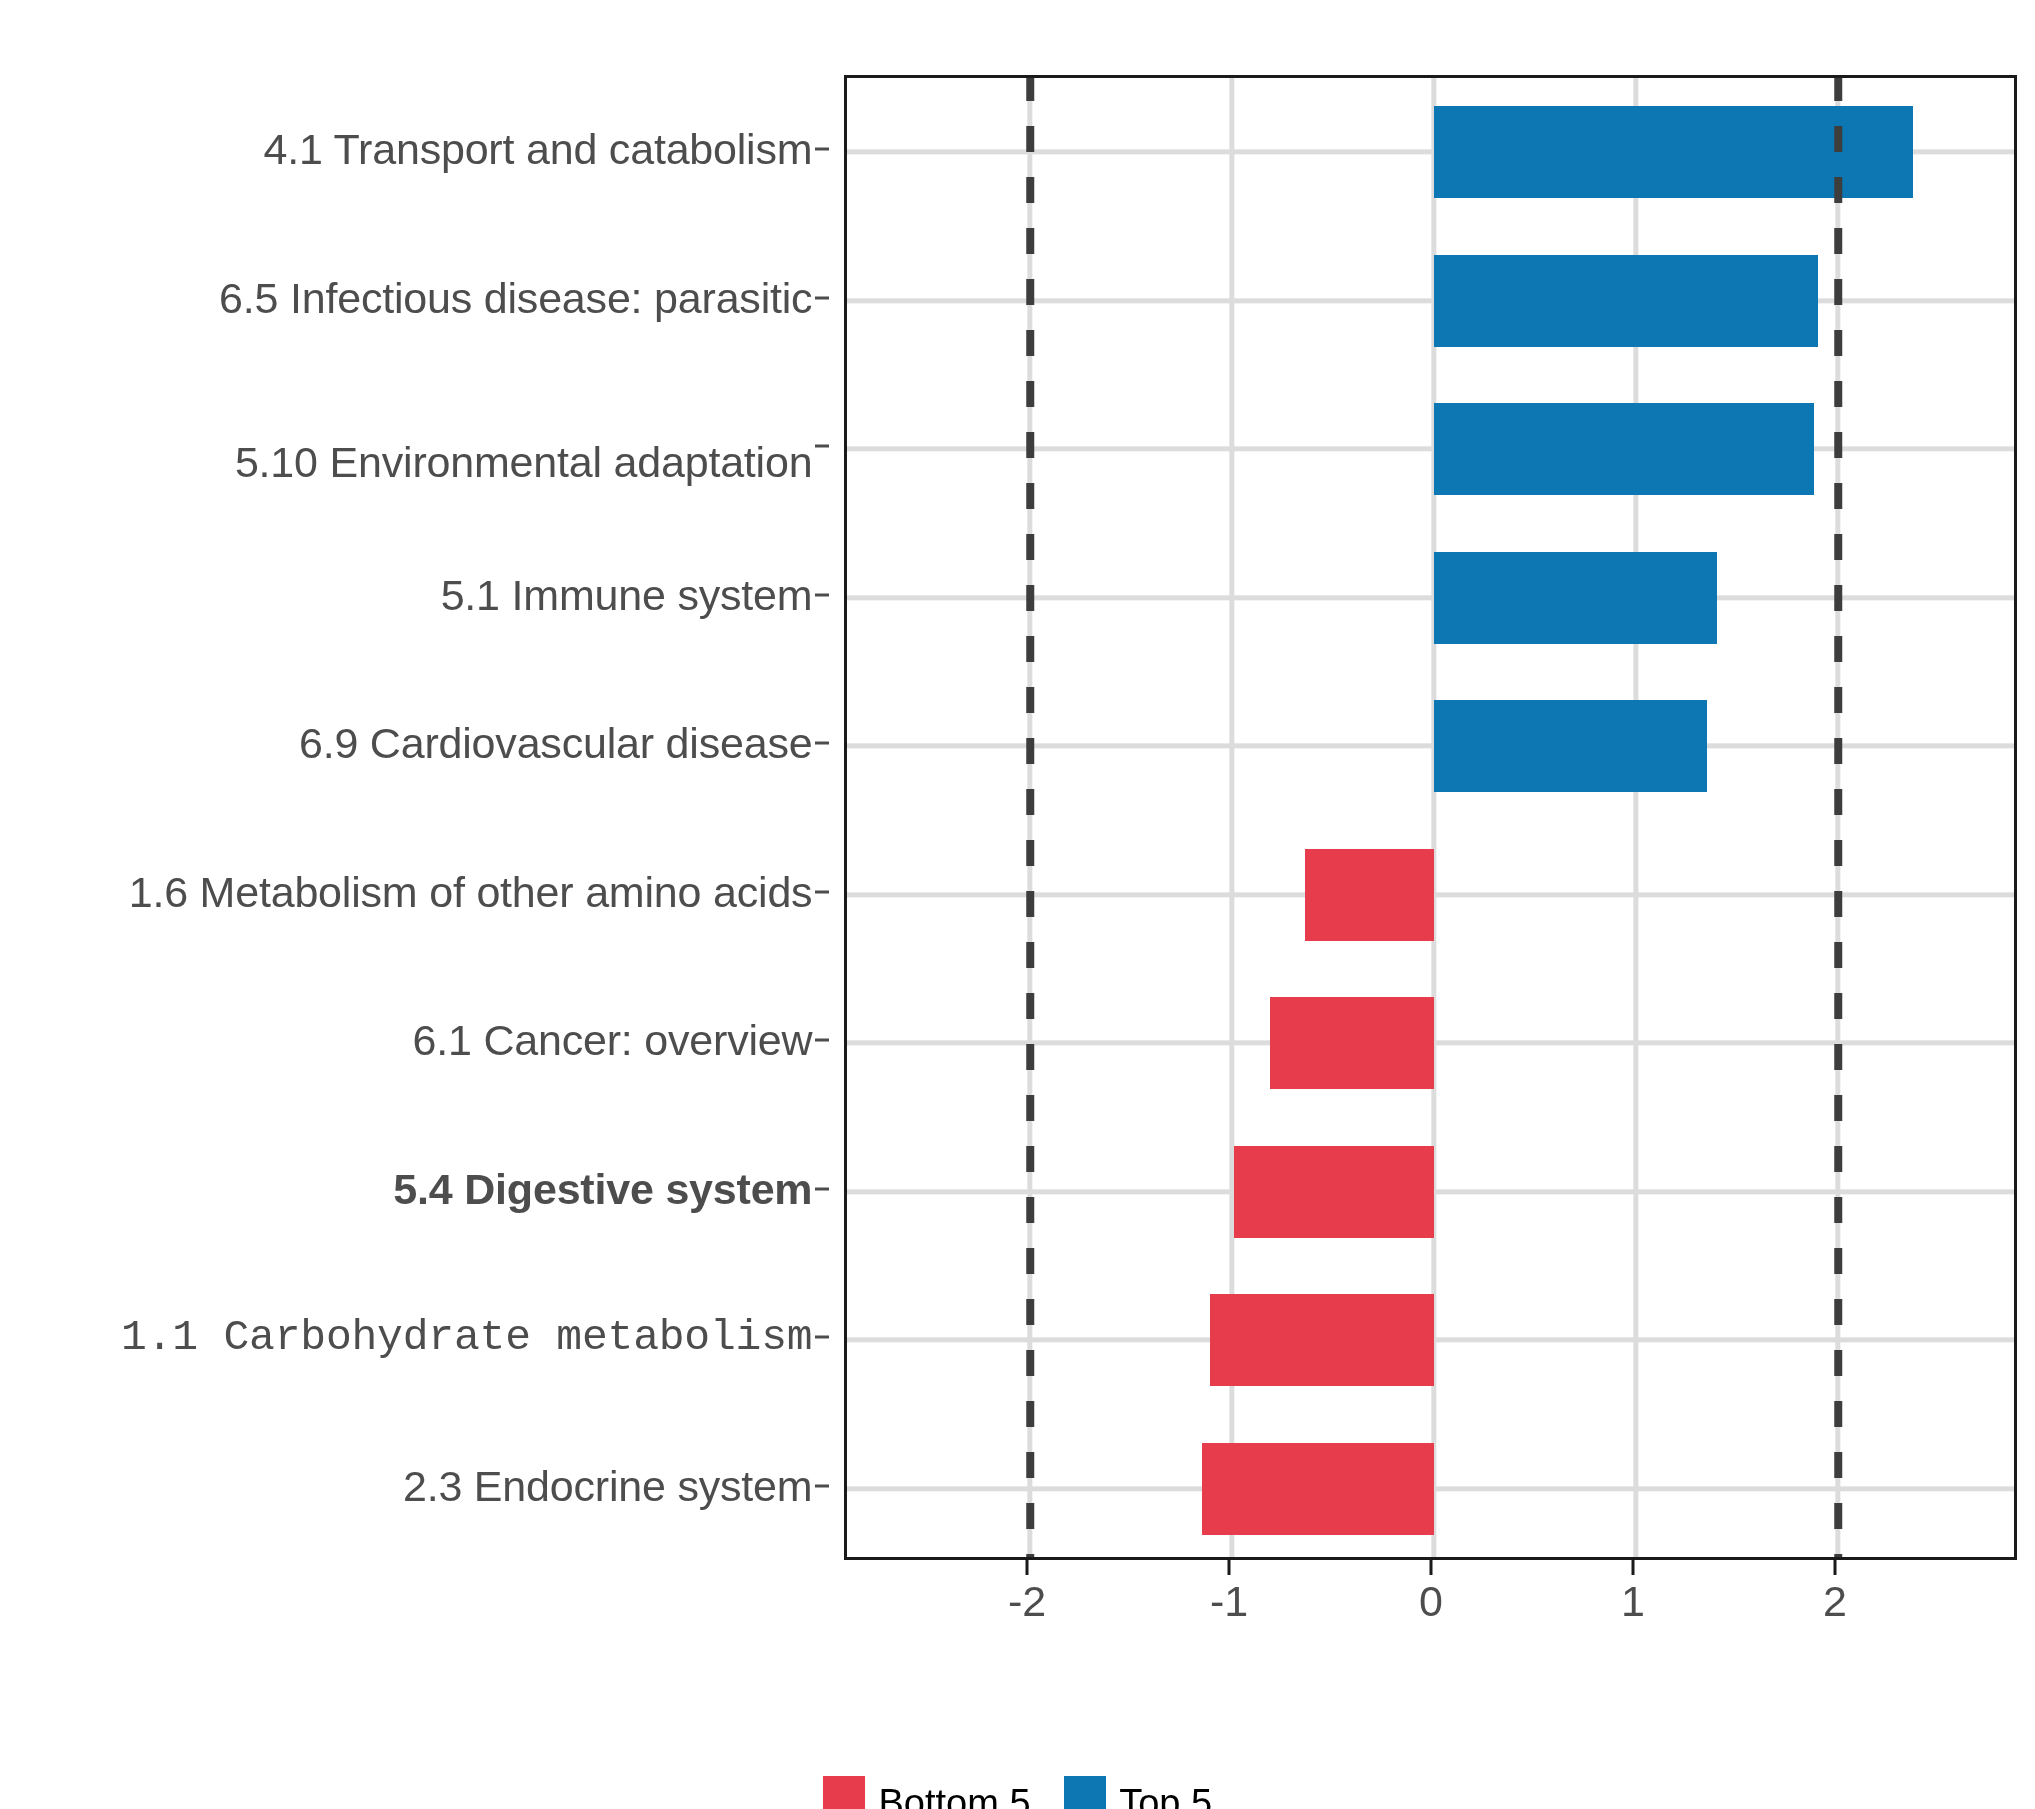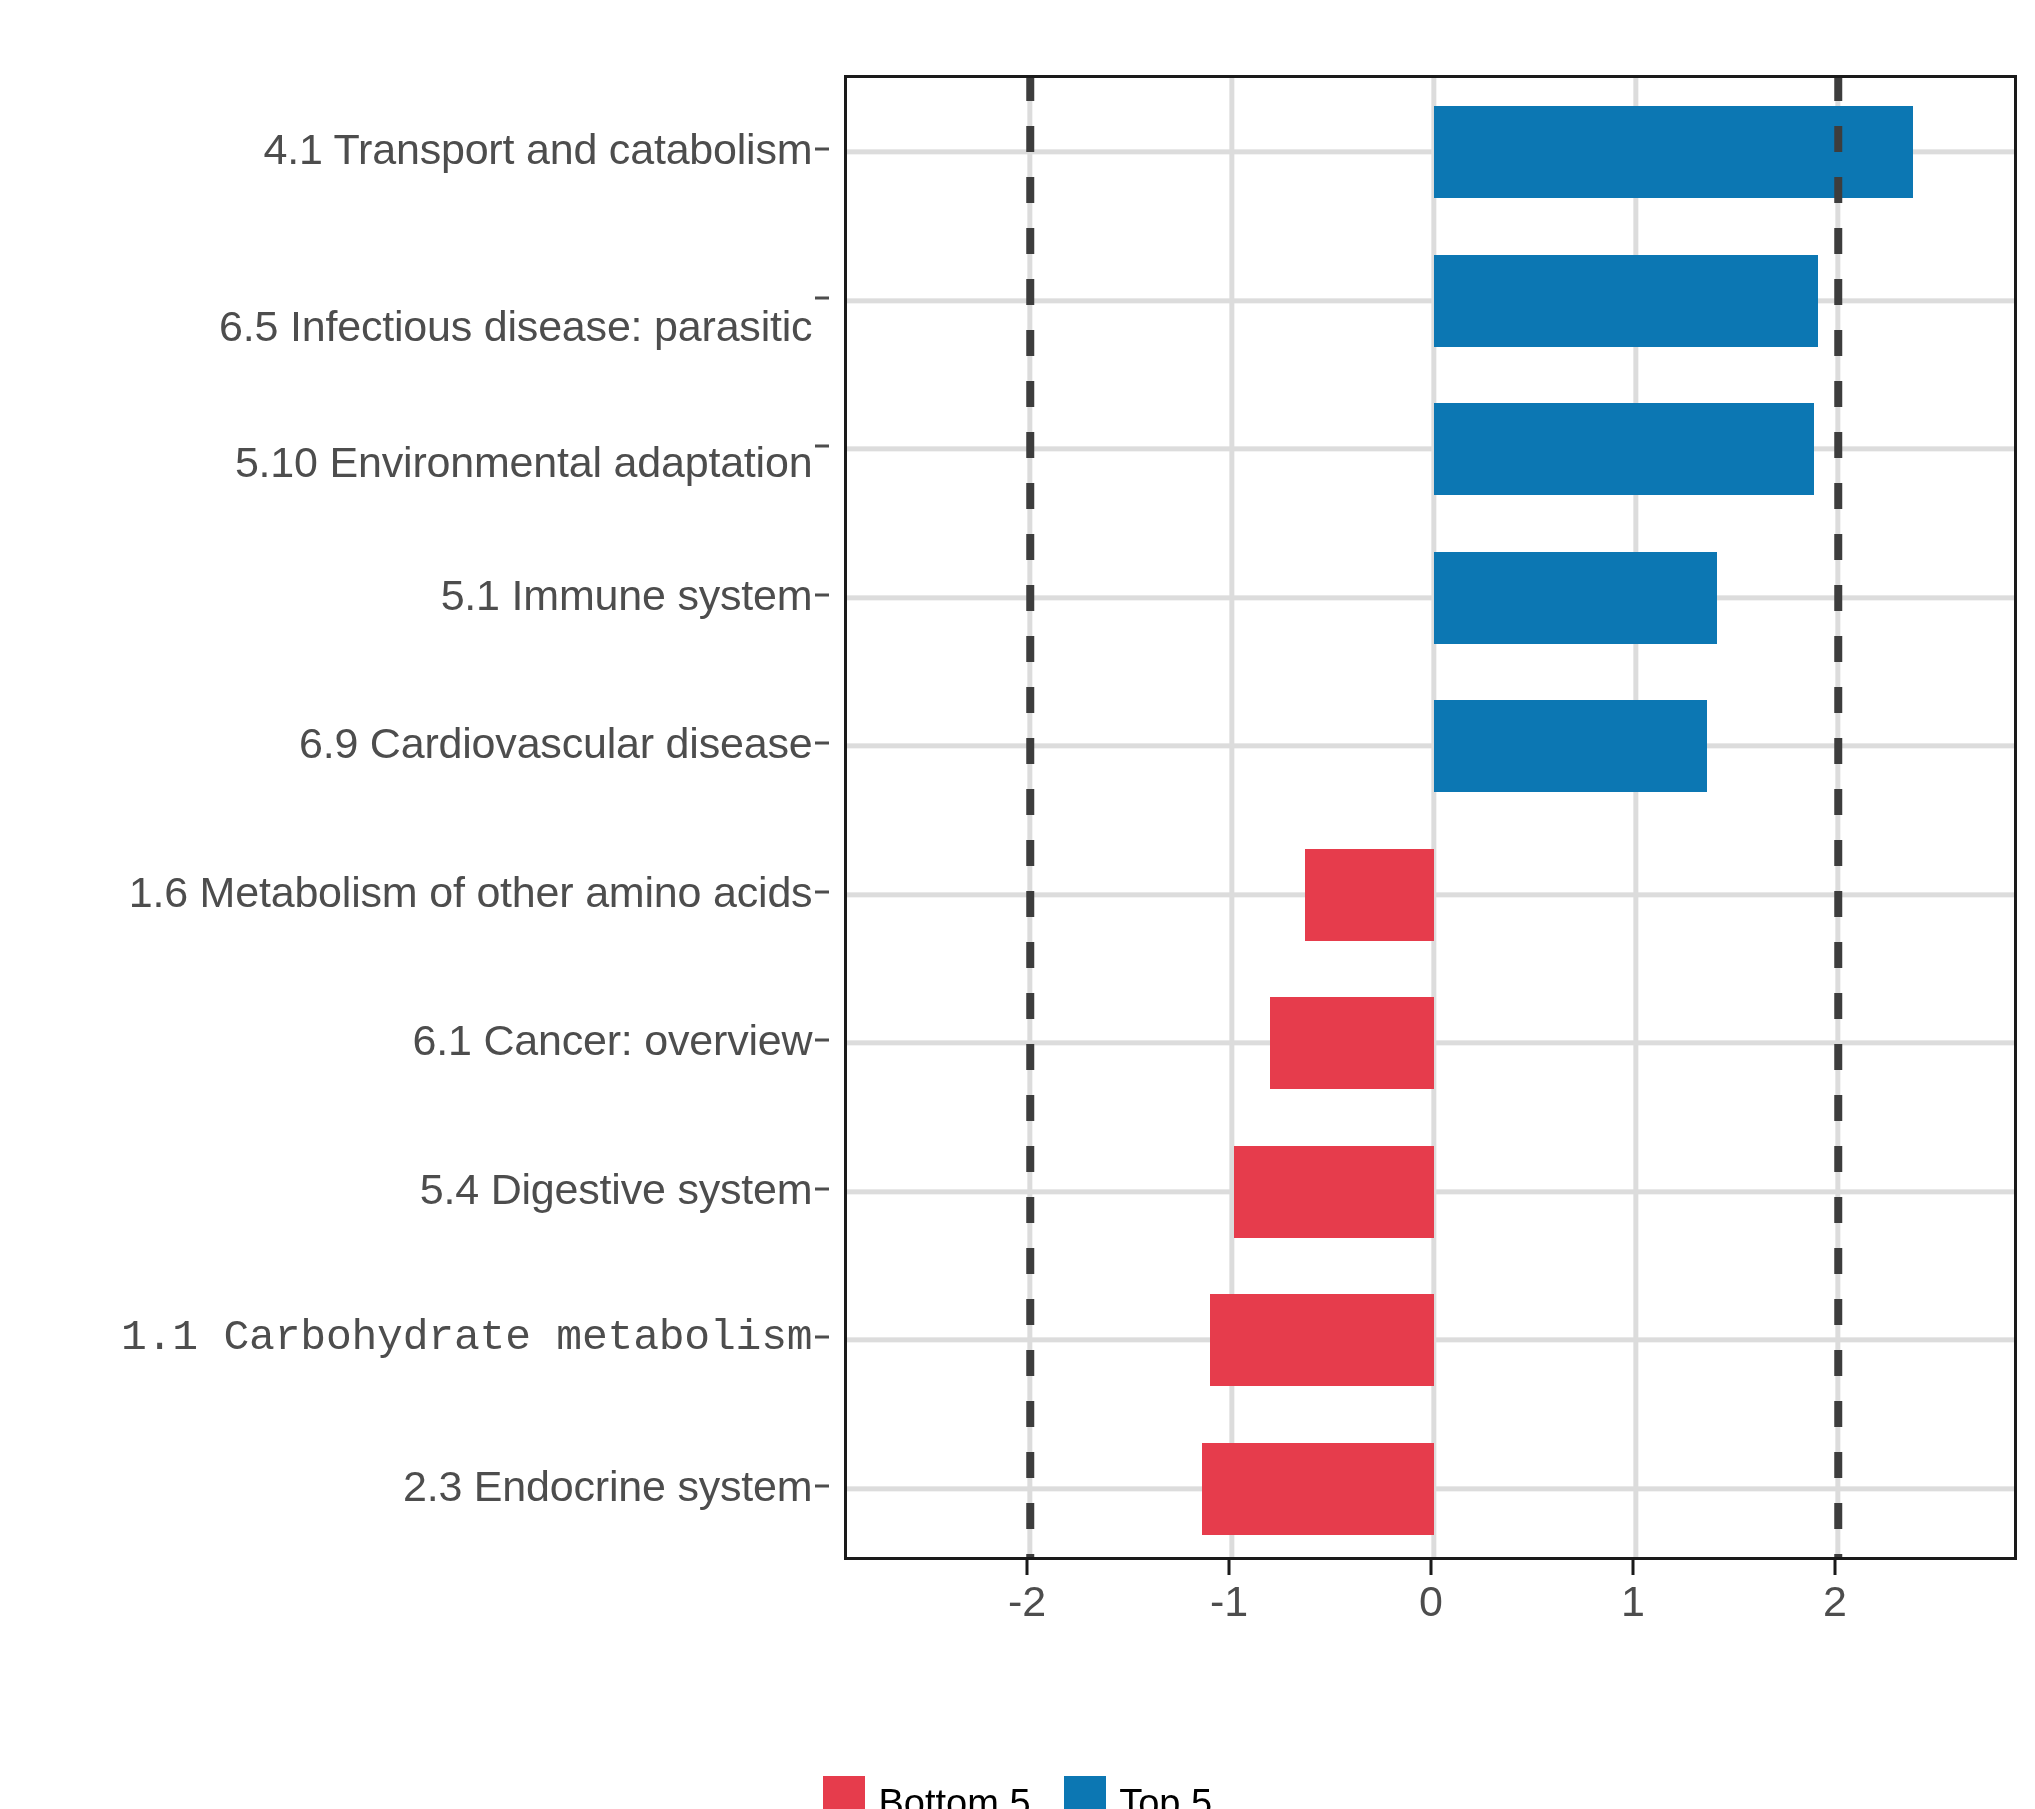--- a/index.html
+++ b/index.html
@@ -158,33 +158,33 @@
   }
 </style>
 </head>
 <body>
 
 <div id="figure">
 
   <div id="ylabels">
       <div class="ylabel" style="top: 74px;">4.1 Transport and catabolism</div>
       <div class="ytick" style="top: 74px;"></div>
-      <div class="ylabel" style="top: 223px; margin-top: 28px;">6.5 Infectious disease: parasitic</div>
+      <div class="ylabel" style="top: 223px;">6.5 Infectious disease: parasitic</div>
       <div class="ytick" style="top: 223px;"></div>
       <div class="ylabel" style="top: 387px;">5.10 Environmental adaptation</div>
       <div class="ytick" style="top: 371px;"></div>
       <div class="ylabel" style="top: 520px;">5.1 Immune system</div>
       <div class="ytick" style="top: 520px;"></div>
       <div class="ylabel" style="top: 668px;">6.9 Cardiovascular disease</div>
       <div class="ytick" style="top: 668px;"></div>
       <div class="ylabel" style="top: 817px;">1.6 Metabolism of other amino acids</div>
       <div class="ytick" style="top: 817px;"></div>
       <div class="ylabel" style="top: 965px;">6.1 Cancer: overview</div>
       <div class="ytick" style="top: 965px;"></div>
-      <div class="ylabel" style="top: 1114px;">5.4 Digestive system</div>
+      <div class="ylabel" style="top: 1114px; font-weight: bold;">5.4 Digestive system</div>
       <div class="ytick" style="top: 1114px;"></div>
       <div class="ylabel" style="top: 1262px; font-family: Liberation Mono, monospace;">1.1 Carbohydrate metabolism</div>
       <div class="ytick" style="top: 1262px;"></div>
       <div class="ylabel" style="top: 1411px;">2.3 Endocrine system</div>
       <div class="ytick" style="top: 1411px;"></div>
     </div>
 
   <div id="panel">
       <div class="hgrid" style="top: 74px;"></div>
       <div class="hgrid" style="top: 223px;"></div>

